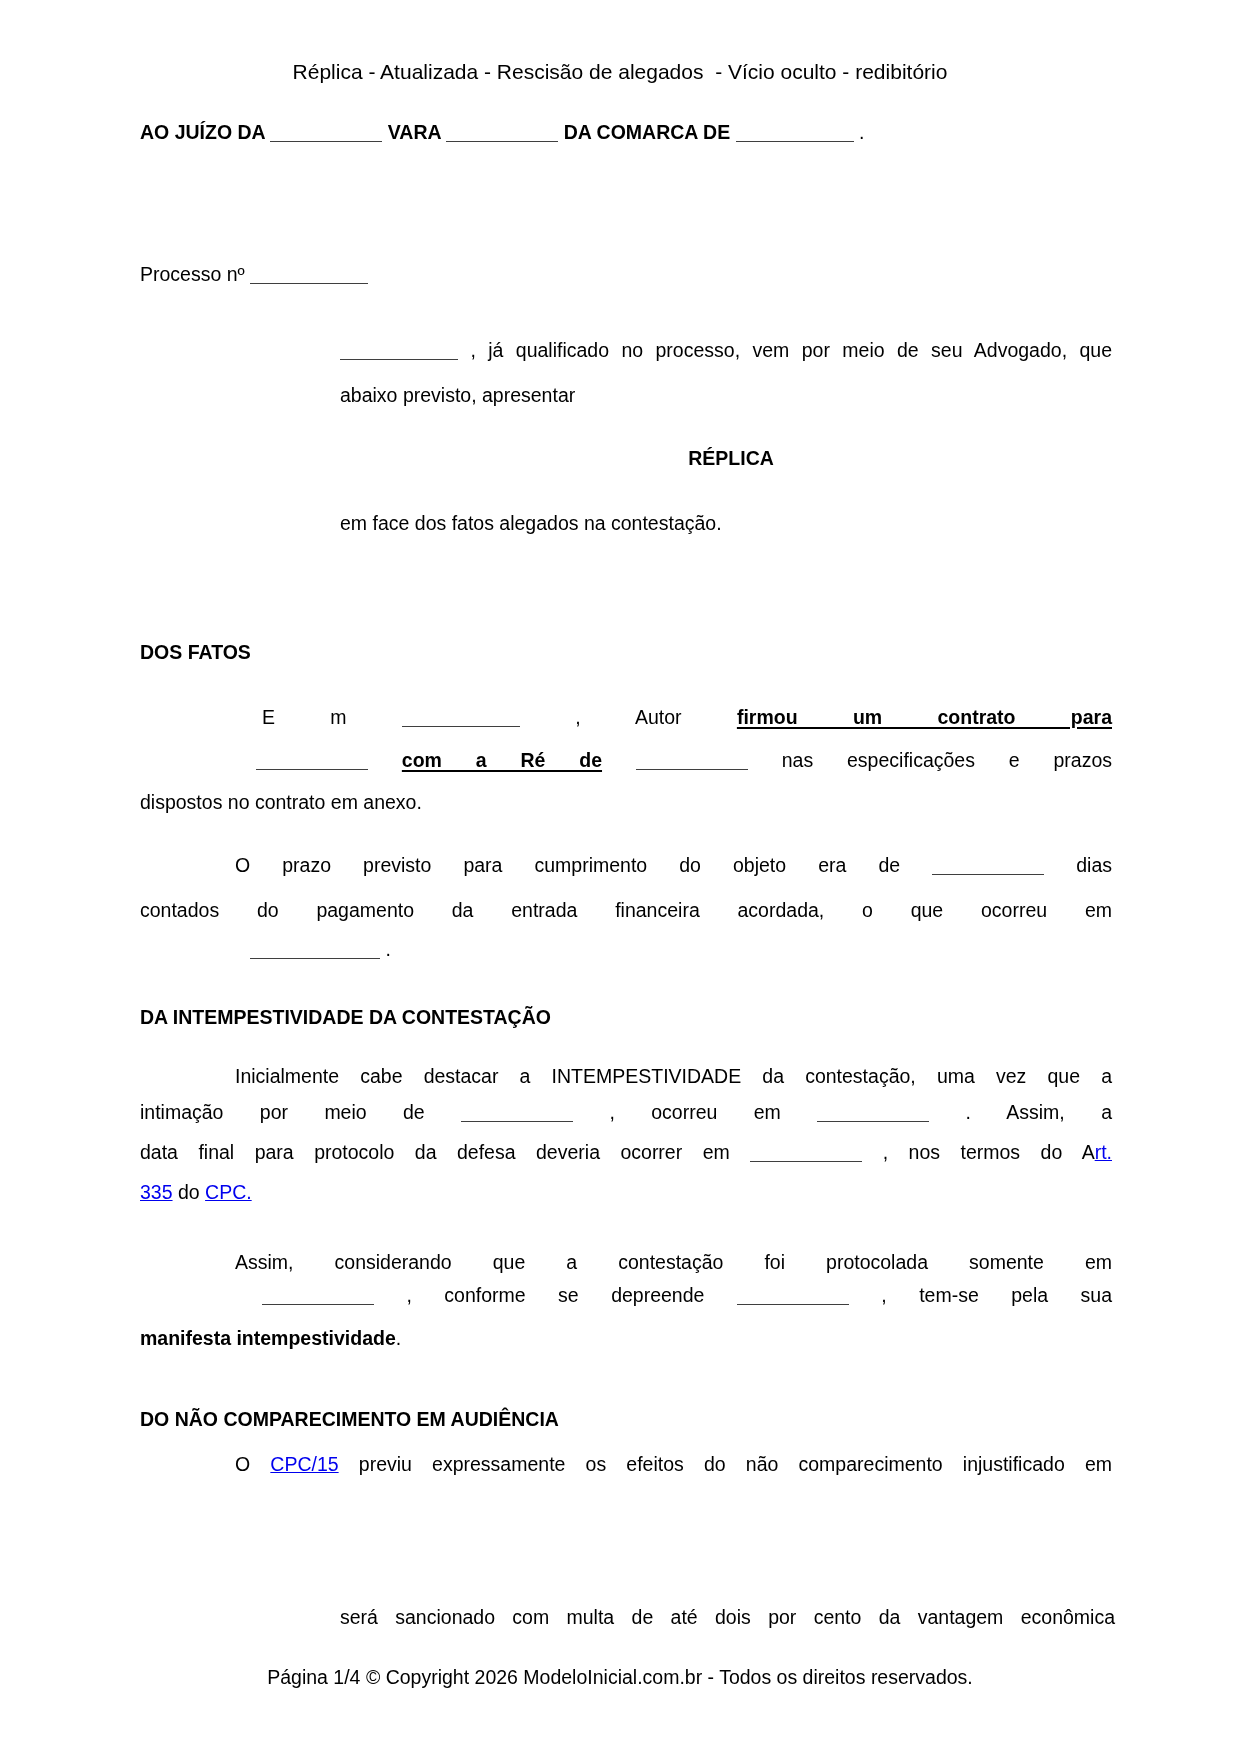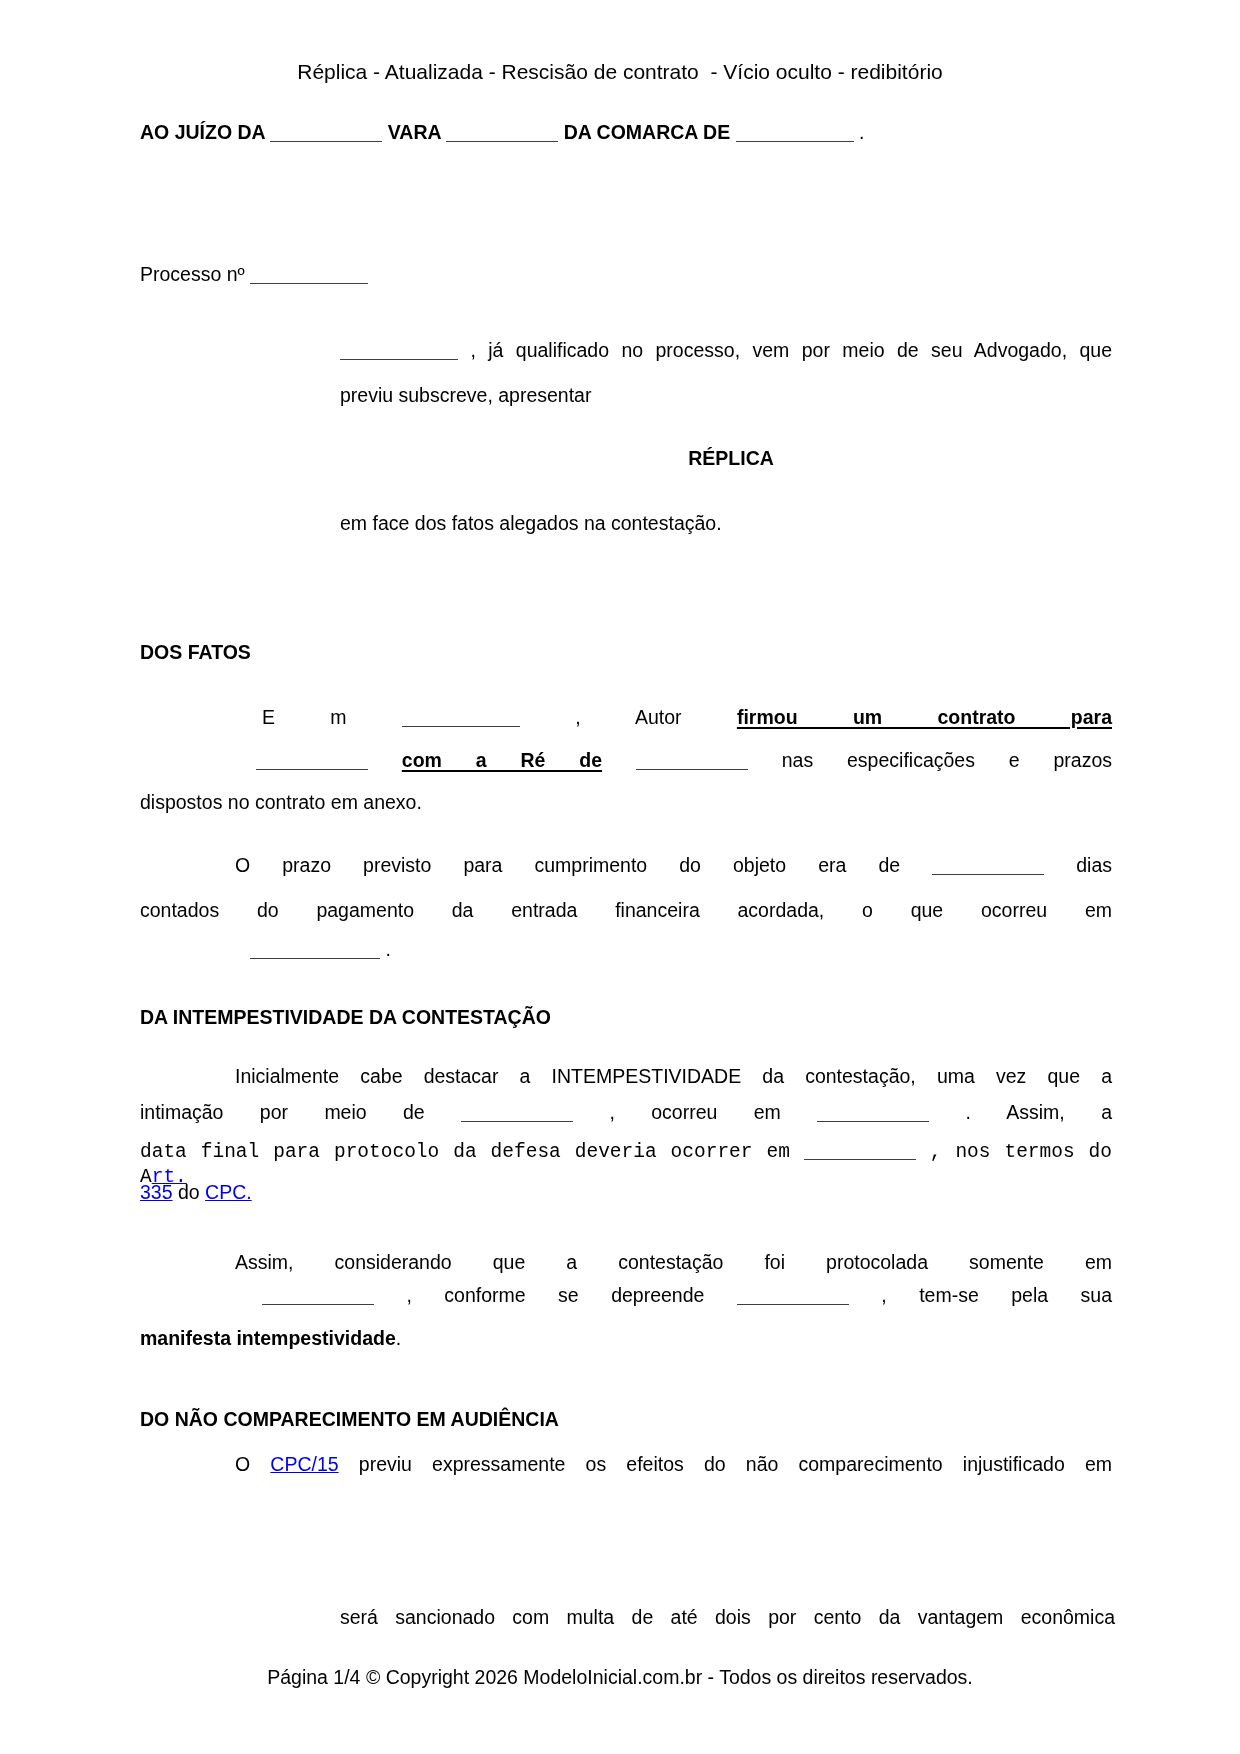--- a/index.html
+++ b/index.html
@@ -29,48 +29,48 @@
     height:2px;
     border-bottom:1.6px solid #3f3f3f;
     position:relative;top:3px;
   }
 </style>
 </head>
 <body>
 
 <div class="page">
 
-  <div class="ln ctr pre title" style="left:0;top:59px;width:1240px;">Réplica - Atualizada - Rescisão de contrato  - Vício oculto - redibitório</div>
+  <div class="ln ctr pre title" style="left:0;top:59px;width:1240px;">Réplica - Atualizada - Rescisão de alegados  - Vício oculto - redibitório</div>
 
   <div class="ln" style="left:140px;top:120px;width:972px;"><span class="b">AO JUÍZO DA </span><span class="k" style="width: 112px;"></span><span> </span><span class="b">VARA </span><span class="k" style="width: 112px;"></span><span> </span><span class="b">DA COMARCA DE </span><span class="k" style="width: 118px;"></span><span> .</span></div>
 
   <div class="ln j" style="left:340px;top:338px;width:772px;"><span class="k" style="width: 118px;"></span><span> , já qualificado no processo, vem por meio de seu Advogado, que</span></div>
 
   <div class="ln" style="left:140px;top:262px;width:972px;"><span>Processo nº </span><span class="k" style="width: 118px;"></span></div>
-  <div class="ln" style="left:340px;top:383px;width:772px;"><span>previu subscreve, apresentar</span></div>
+  <div class="ln" style="left:340px;top:383px;width:772px;"><span>abaixo previsto, apresentar</span></div>
 
   <div class="ln ctr" style="left:140px;top:446px;width:972px;padding-left:105px;box-sizing:content-box;"><span class="b">RÉPLICA</span></div>
 
   <div class="ln" style="left:340px;top:511px;width:772px;"><span>em face dos fatos alegados na contestação.</span></div>
 
   <div class="ln" style="left:140px;top:640px;width:972px;"><span class="b">DOS FATOS</span></div>
 
   <div class="ln j" style="left:262px;top:705px;width:850px;"><span>E m </span><span class="k" style="width: 118px;"></span><span> , Autor </span><span class="bu">firmou um contrato para</span></div>
   <div class="ln j" style="left:256px;top:748px;width:856px;"><span class="k" style="width: 112px;"></span><span> </span><span class="bu">com a Ré de</span><span> </span><span class="k" style="width: 112px;"></span><span> nas especificações e prazos</span></div>
   <div class="ln" style="left:140px;top:790px;width:972px;"><span>dispostos no contrato em anexo.</span></div>
 
   <div class="ln j" style="left:235px;top:853px;width:877px;"><span>O prazo previsto para cumprimento do objeto era de </span><span class="k" style="width: 112px;"></span><span> dias</span></div>
   <div class="ln j" style="left:140px;top:898px;width:972px;"><span>contados do pagamento da entrada financeira acordada, o que ocorreu em</span></div>
   <div class="ln" style="left:250px;top:937px;width:862px;"><span class="k" style="width: 130px;"></span><span> .</span></div>
 
   <div class="ln" style="left:140px;top:1005px;width:972px;"><span class="b">DA INTEMPESTIVIDADE DA CONTESTAÇÃO</span></div>
 
   <div class="ln j" style="left:235px;top:1064px;width:877px;"><span>Inicialmente cabe destacar a INTEMPESTIVIDADE da contestação, uma vez que a</span></div>
   <div class="ln j" style="left:140px;top:1100px;width:972px;"><span>intimação por meio de </span><span class="k" style="width: 112px;"></span><span> , ocorreu em </span><span class="k" style="width: 112px;"></span><span> . Assim, a</span></div>
-  <div class="ln j" style="left:140px;top:1140px;width:972px;font-family:Liberation Mono, monospace;"><span>data final para protocolo da defesa deveria ocorrer em </span><span class="k" style="width: 112px;"></span><span> , nos termos do A</span><a class="a">rt.</a></div>
+  <div class="ln j" style="left:140px;top:1140px;width:972px;"><span>data final para protocolo da defesa deveria ocorrer em </span><span class="k" style="width: 112px;"></span><span> , nos termos do A</span><a class="a">rt.</a></div>
   <div class="ln" style="left:140px;top:1180px;width:972px;"><a class="a">335</a><span> do </span><a class="a">CPC.</a></div>
 
   <div class="ln j" style="left:235px;top:1250px;width:877px;"><span>Assim, considerando que a contestação foi protocolada somente em</span></div>
   <div class="ln j" style="left:262px;top:1283px;width:850px;"><span class="k" style="width: 112px;"></span><span> , conforme se depreende </span><span class="k" style="width: 112px;"></span><span> , tem-se pela sua</span></div>
   <div class="ln" style="left:140px;top:1326px;width:972px;"><span class="b">manifesta intempestividade</span><span>.</span></div>
 
   <div class="ln" style="left:140px;top:1387px;width:972px;margin-top:20px;"><span class="b">DO NÃO COMPARECIMENTO EM AUDIÊNCIA</span></div>
 
   <div class="ln j" style="left:235px;top:1452px;width:877px;"><span>O </span><a class="a">CPC/15</a><span> previu expressamente os efeitos do não comparecimento injustificado em</span></div>
 

